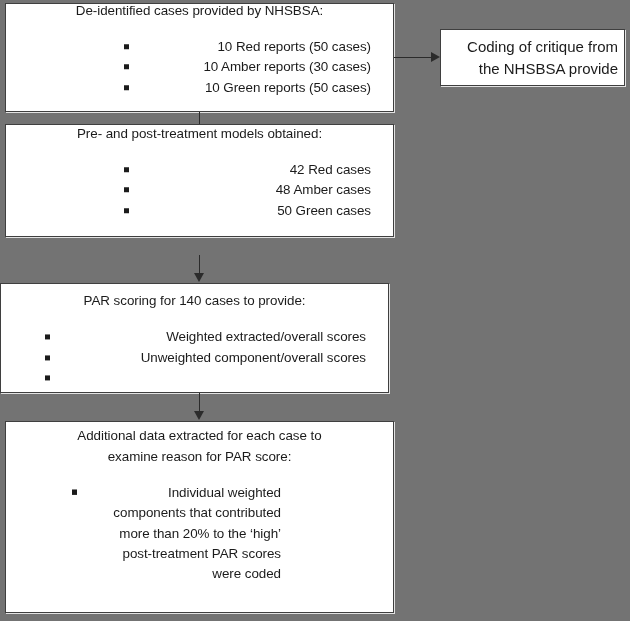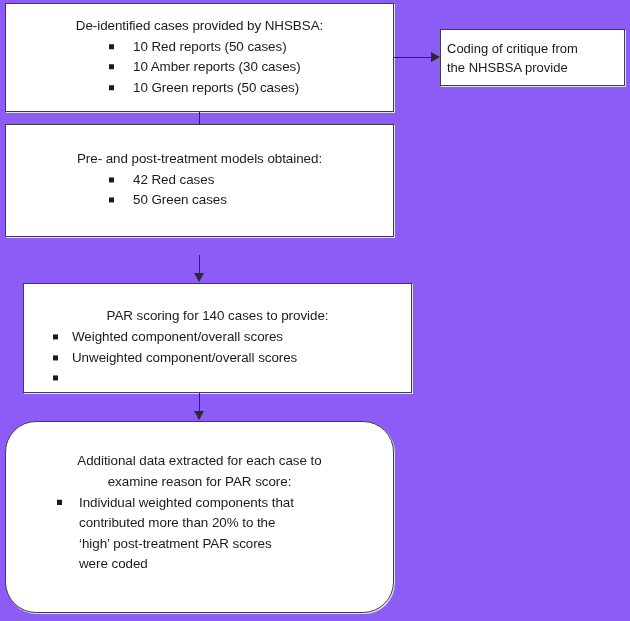--- a/index.html
+++ b/index.html
@@ -4,21 +4,21 @@
 <style>
   html, body {
     margin: 0;
     padding: 0;
     background: #ffffff;
   }
   #canvas {
     position: relative;
     width: 630px;
     height: 621px;
-    background: #8b5cf6;
+    background: #737373;
     font-family: "Liberation Sans", sans-serif;
     overflow: hidden;
   }
   .fc-box {
     position: absolute;
     box-sizing: border-box;
     border: 1.5px solid #3f3f3f;
     background: #ffffff;
     box-shadow: 1px 1px 0 0 #e2e2e2;
   }
@@ -32,22 +32,23 @@
   }
   .fc-heading {
     text-align: center;
     font-size: 13.4px;
     color: #1b1b1b;
     line-height: 1.52;
     letter-spacing: -0.05px;
   }
   .fc-list {
     list-style: none;
-    margin: 1px;
+    margin: 16px;
     padding: 0;
+    text-align: right;
   }
   .fc-li {
     position: relative;
     font-size: 13.4px;
     color: #1b1b1b;
     line-height: 1.52;
     letter-spacing: -0.05px;
   }
   .fc-bullet {
     position: absolute;
@@ -72,22 +73,22 @@
   }
   
   .list-mid .fc-li {
     padding-left: 66px;
     text-indent: 0;
   }
   .list-mid .fc-bullet {
     left: 44px;
   }
   .fc-sideheading {
-    text-align: left;
-    font-size: 13px;
+    text-align: right;
+    font-size: 15px;
     color: #1b1b1b;
     line-height: 1.5;
   }
   
   .conn {
     position: absolute;
     background: #2b2b2b;
   }
   .conn-v {
     width: 1.6px;
@@ -153,52 +154,56 @@
   <div class="fc-box" style="left:5px; top:124px; width:389px; height:113px;">
     <div class="fc-inner">
       <div class="fc-heading">Pre- and post-treatment models obtained:</div>
       <ul class="fc-list list-indent">
         <li class="fc-li">
           <span class="fc-bullet"></span>
           <span>42 Red cases</span>
         </li>
         <li class="fc-li">
           <span class="fc-bullet"></span>
+          <span>48 Amber cases</span>
+        </li>
+        <li class="fc-li">
+          <span class="fc-bullet"></span>
           <span>50 Green cases</span>
         </li>
       </ul>
     </div>
   </div>
 
   <div class="conn conn-v" style="left:198.7px; top:255px; height:19px;"></div>
   <div class="arrow-down" style="left:194px; top:273px;"></div>
 
-  <div class="fc-box" style="left:23px; top:283px; width:389px; height:110px;">
+  <div class="fc-box" style="left:0; top:283px; width:389px; height:110px;">
     <div class="fc-inner">
       <div class="fc-heading">PAR scoring for 140 cases to provide:</div>
       <ul class="fc-list list-wide">
         <li class="fc-li">
           <span class="fc-bullet"></span>
-          <span>Weighted component/overall scores</span>
+          <span>Weighted extracted/overall scores</span>
         </li>
         <li class="fc-li">
           <span class="fc-bullet"></span>
           <span>Unweighted component/overall scores</span>
         </li>
         <li class="fc-li">
           <span class="fc-bullet"></span>
         </li>
       </ul>
     </div>
   </div>
 
   <div class="conn conn-v" style="left:198.7px; top:393px; height:19px;"></div>
   <div class="arrow-down" style="left:194px; top:411px;"></div>
 
-  <div class="fc-box" style="left:5px; top:421px; width:389px; height:192px;border-radius:31px;">
+  <div class="fc-box" style="left:5px; top:421px; width:389px; height:192px;">
     <div class="fc-inner" style="top:48%;">
       <div class="fc-heading" style="padding:0 50px;">Additional data extracted for each case to examine reason for PAR score:</div>
       <ul class="fc-list list-mid">
         <li class="fc-li" style="padding-right:12px;">
           <span class="fc-bullet"></span>
         </li>
         <li class="fc-li" style="padding-right:90px;">
           <span class="fc-bullet"></span>
           <span>Individual weighted components that contributed more than 20% to the ‘high’ post-treatment PAR scores were coded</span>
         </li>

